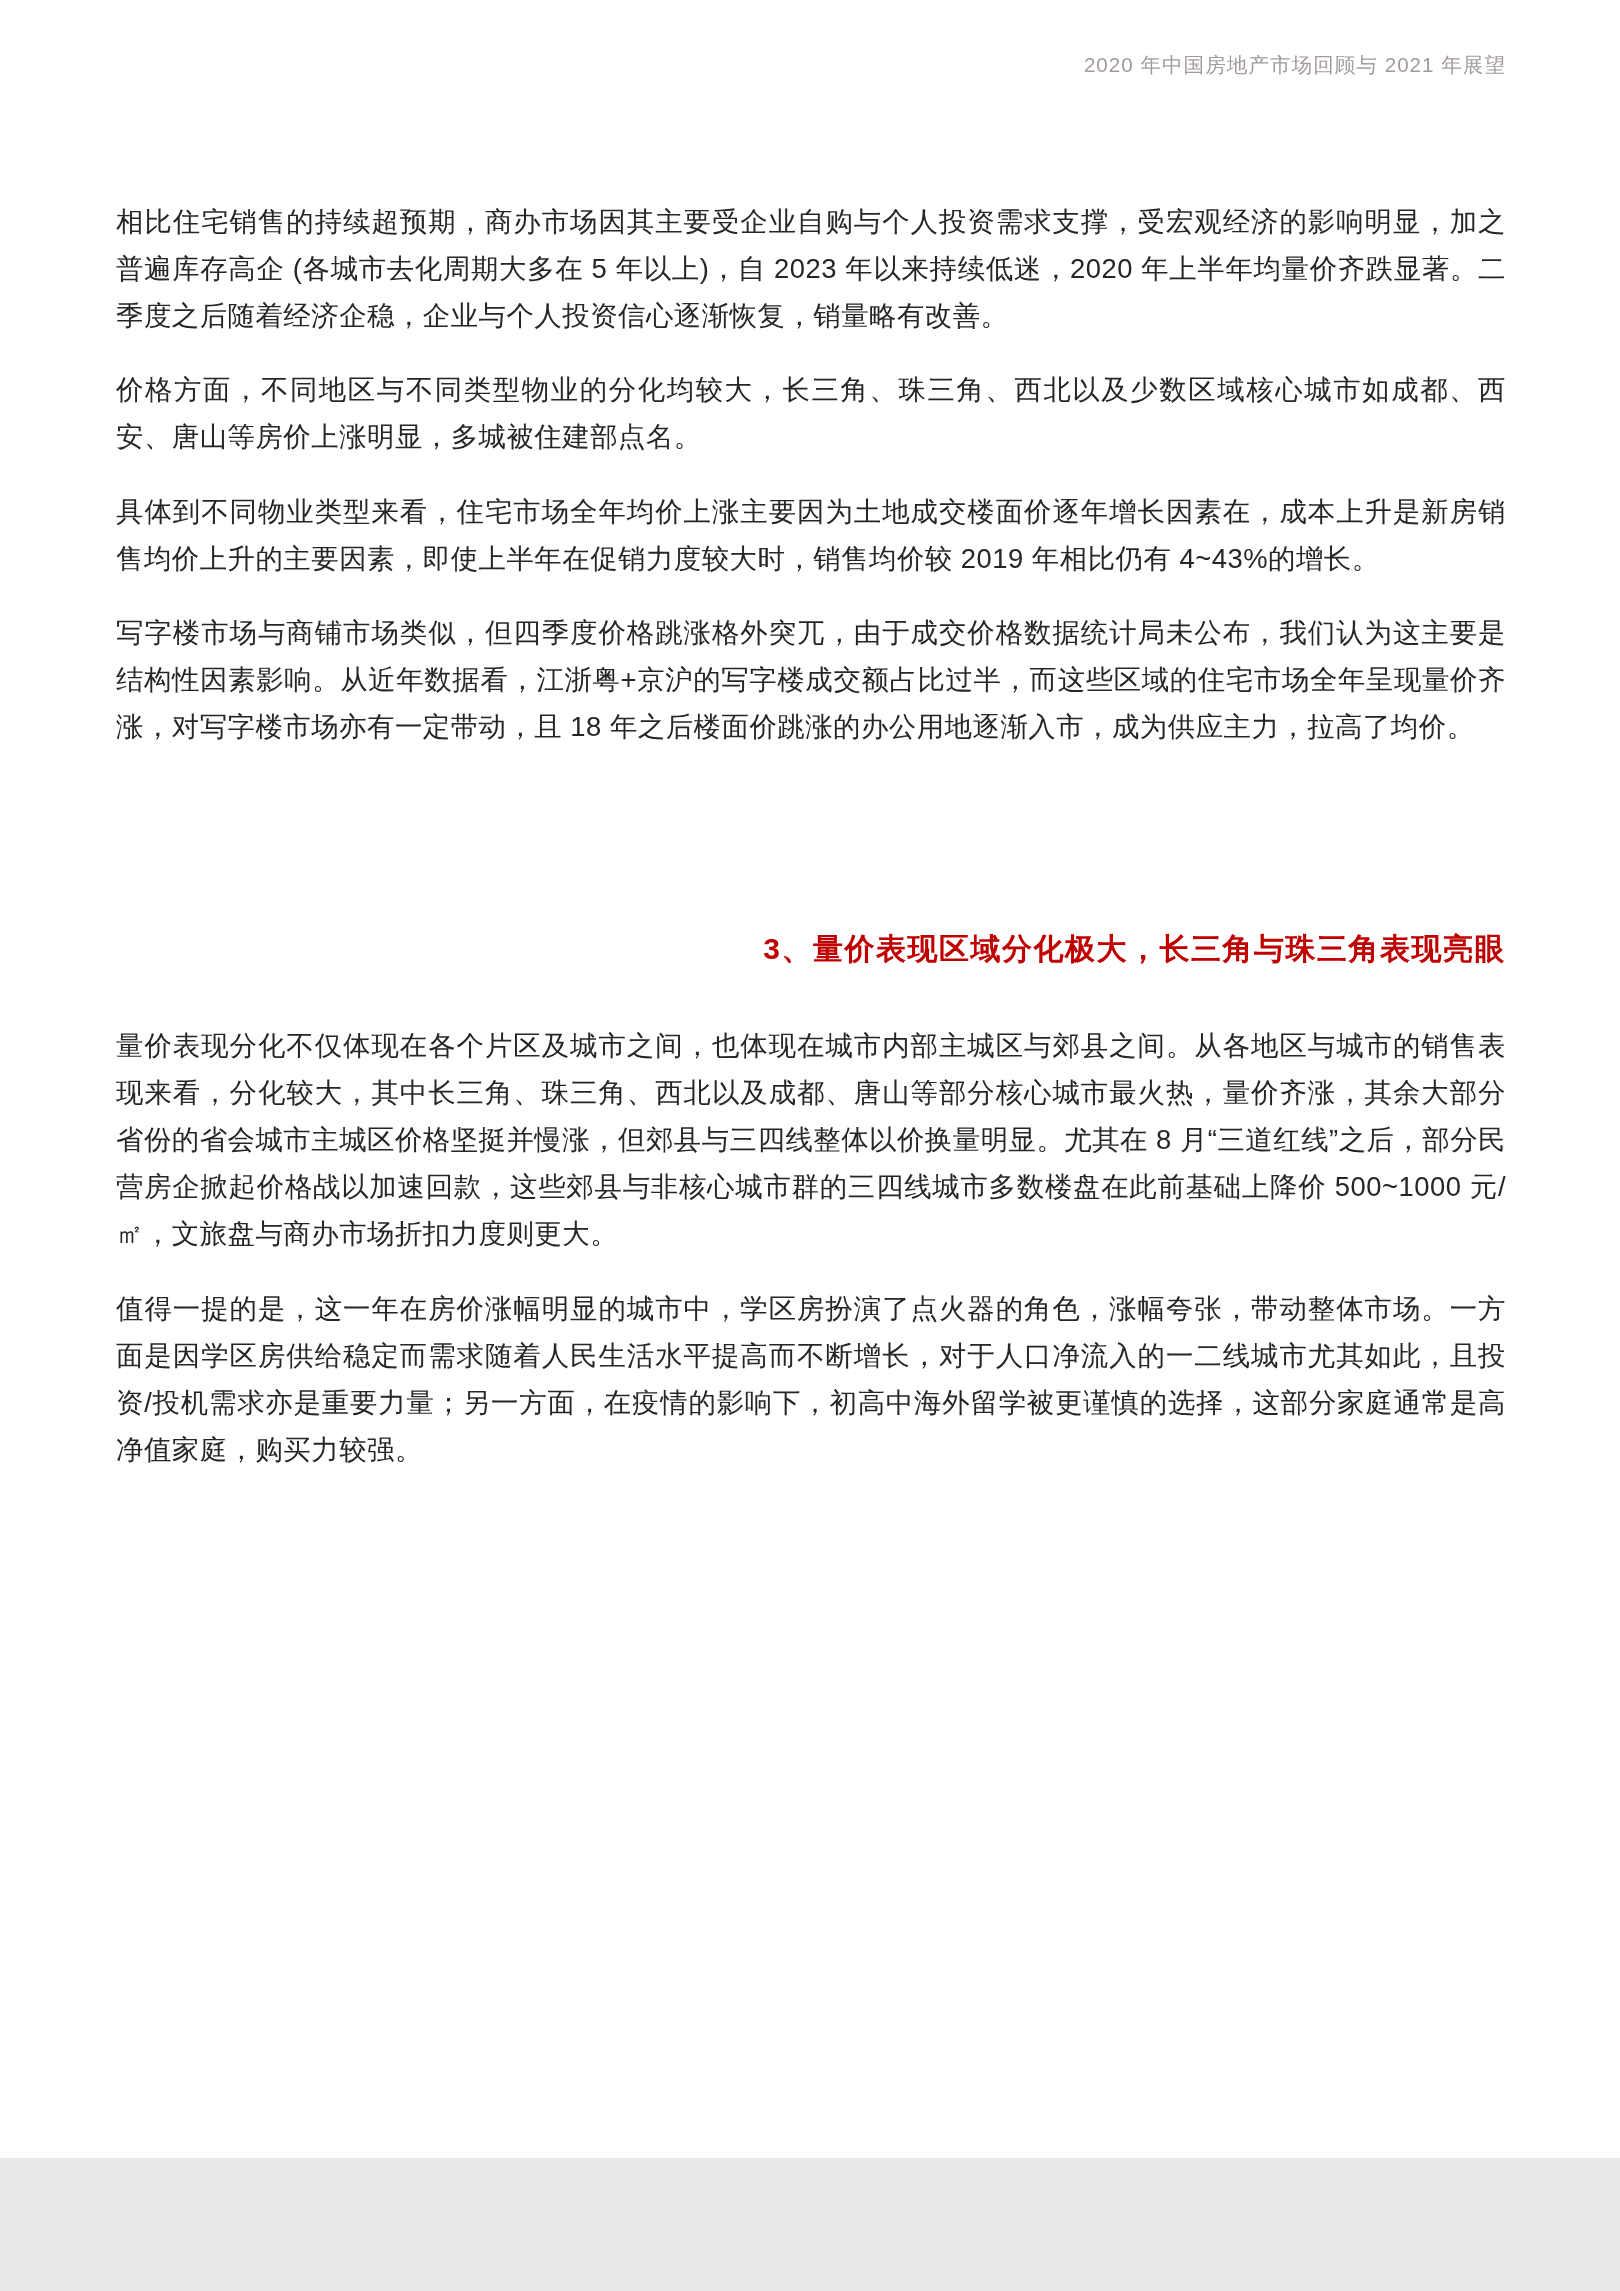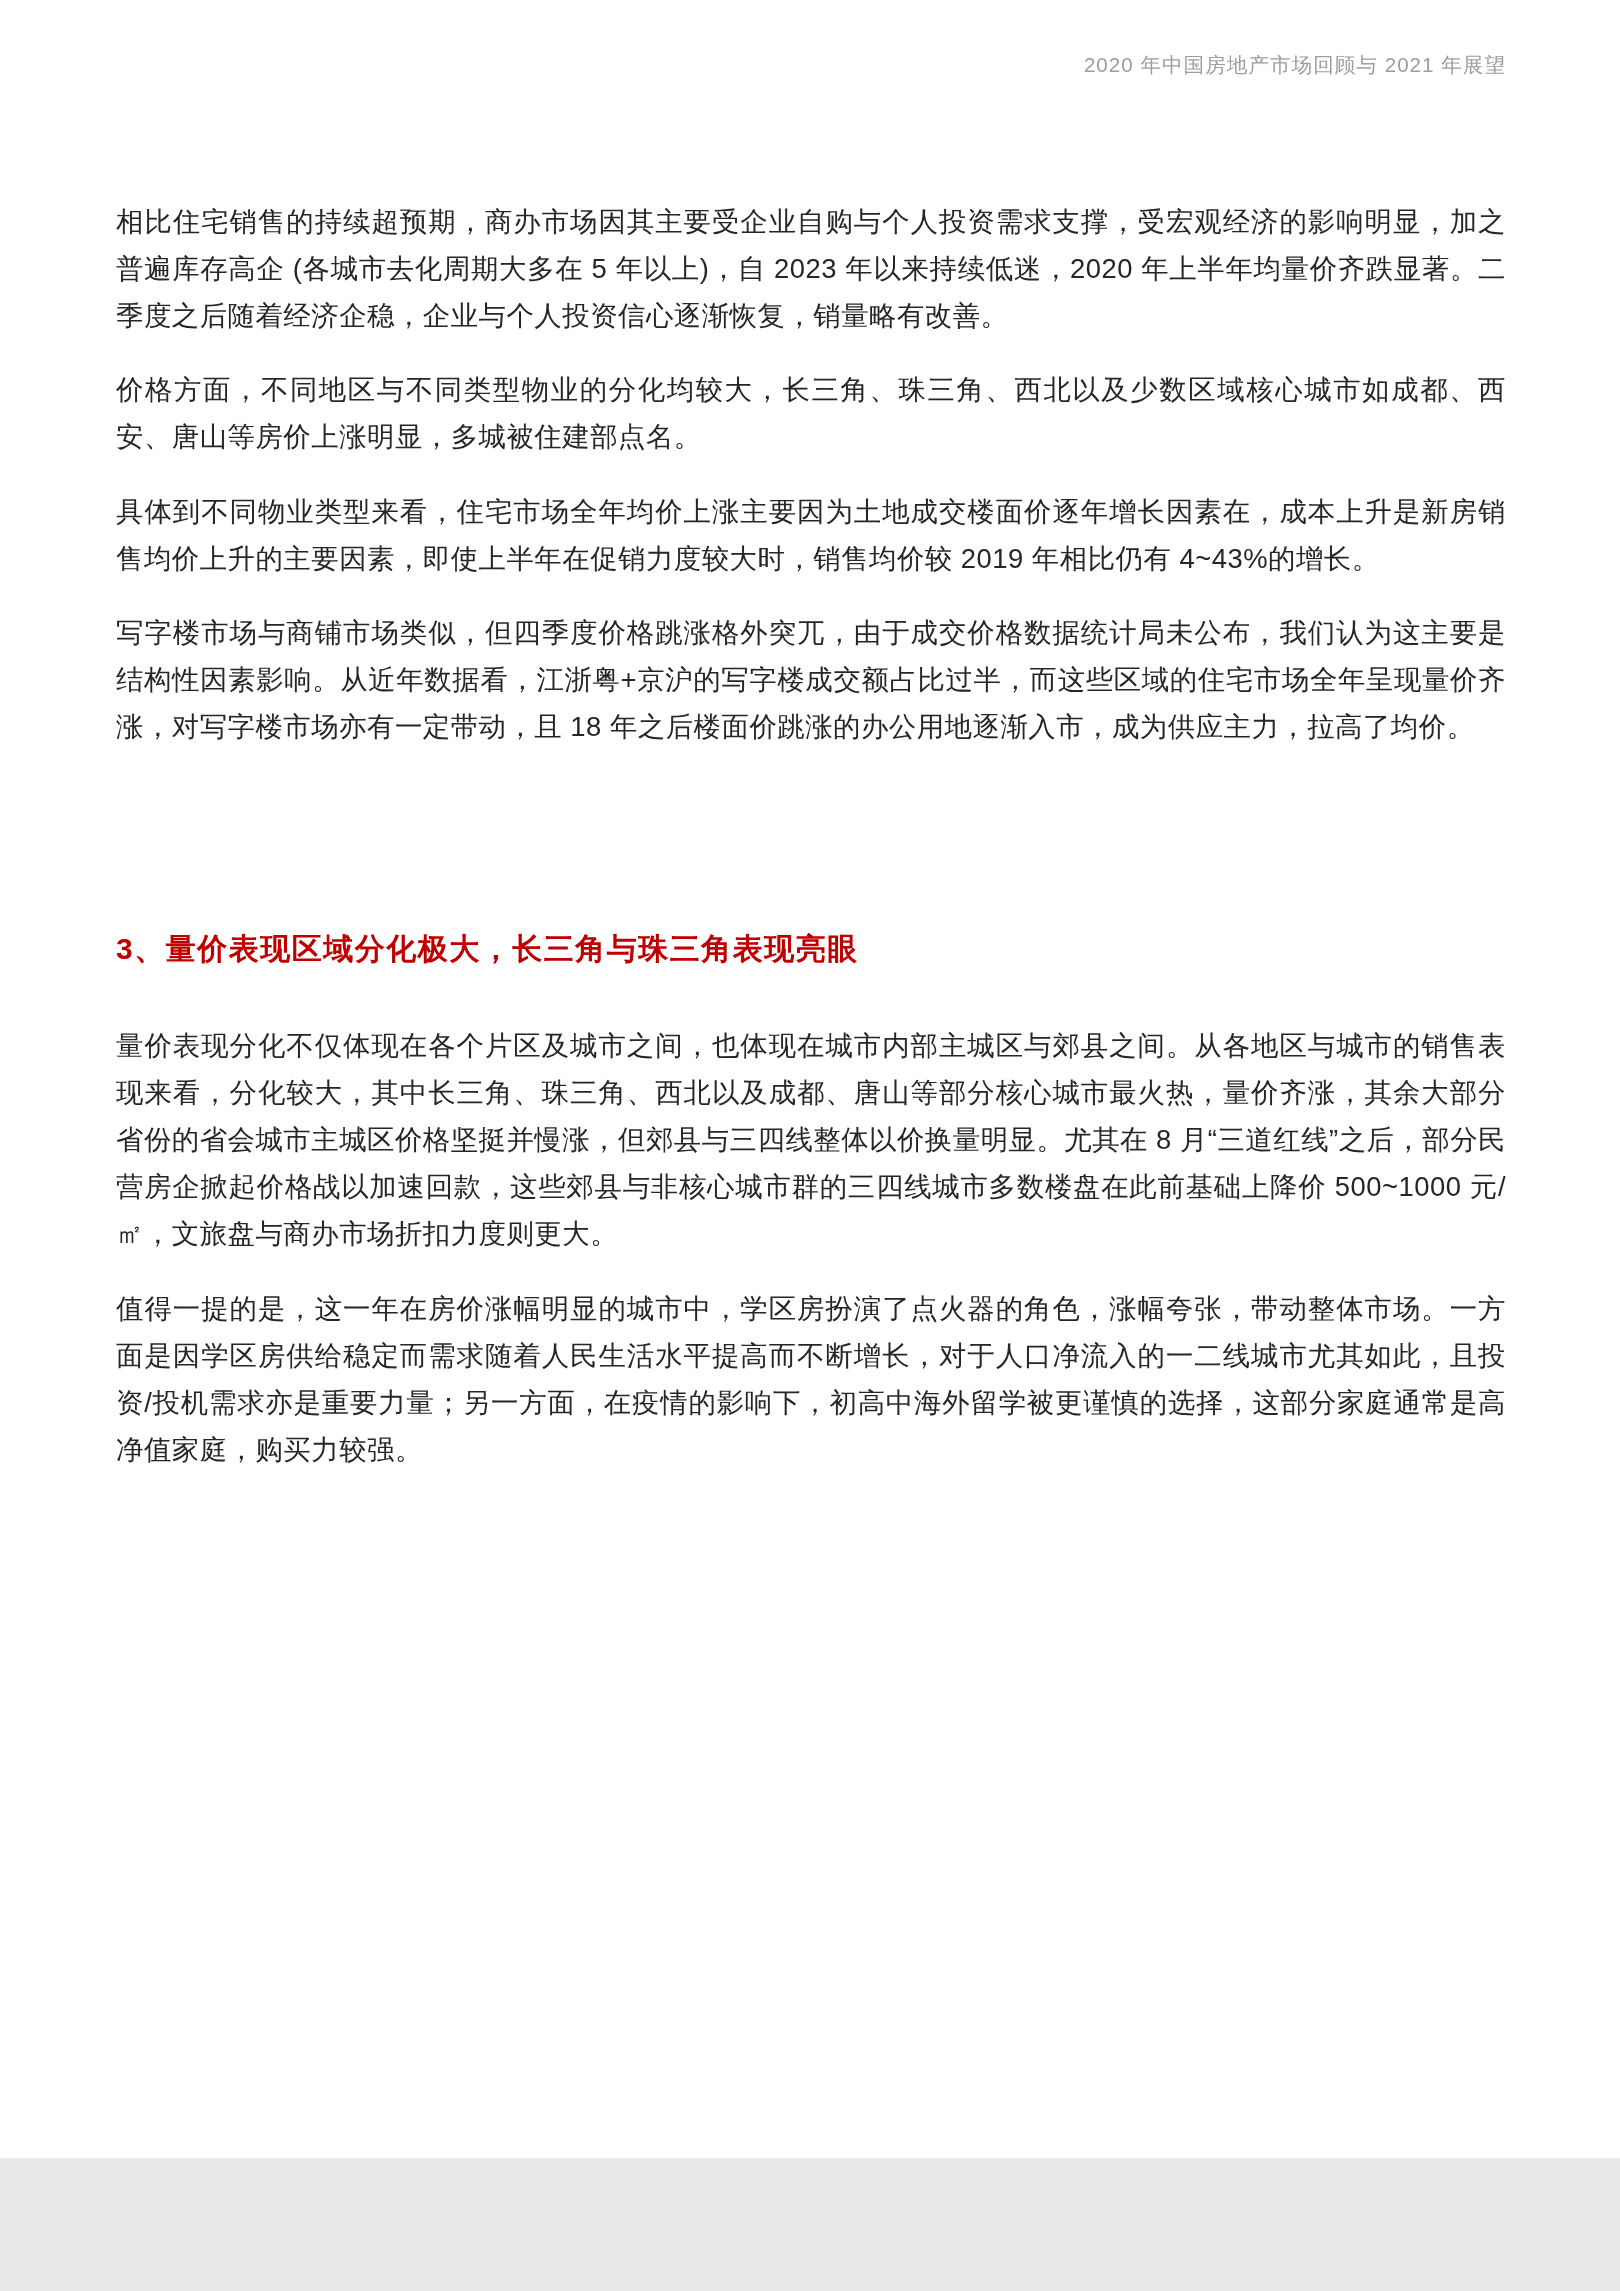--- a/index.html
+++ b/index.html
@@ -32,21 +32,21 @@
     text-align: justify;
     letter-spacing: 0.5px;
   }
   .content p { margin: 0 0 27.4px 0; }
   .section-heading {
     font-size: 30px;
     font-weight: bold;
     color: #c00000;
     margin: 176px 0 51px 0;
     line-height: 45px;
-    text-align: left;
+    text-align: right;
     letter-spacing: 1.5px;
   }
   .footer-copyright {
     position: absolute;
     left: 116px;
     top: 2194px;
     font-size: 20px;
     color: #bfbfbf;
     letter-spacing: 0.5px;
   }

